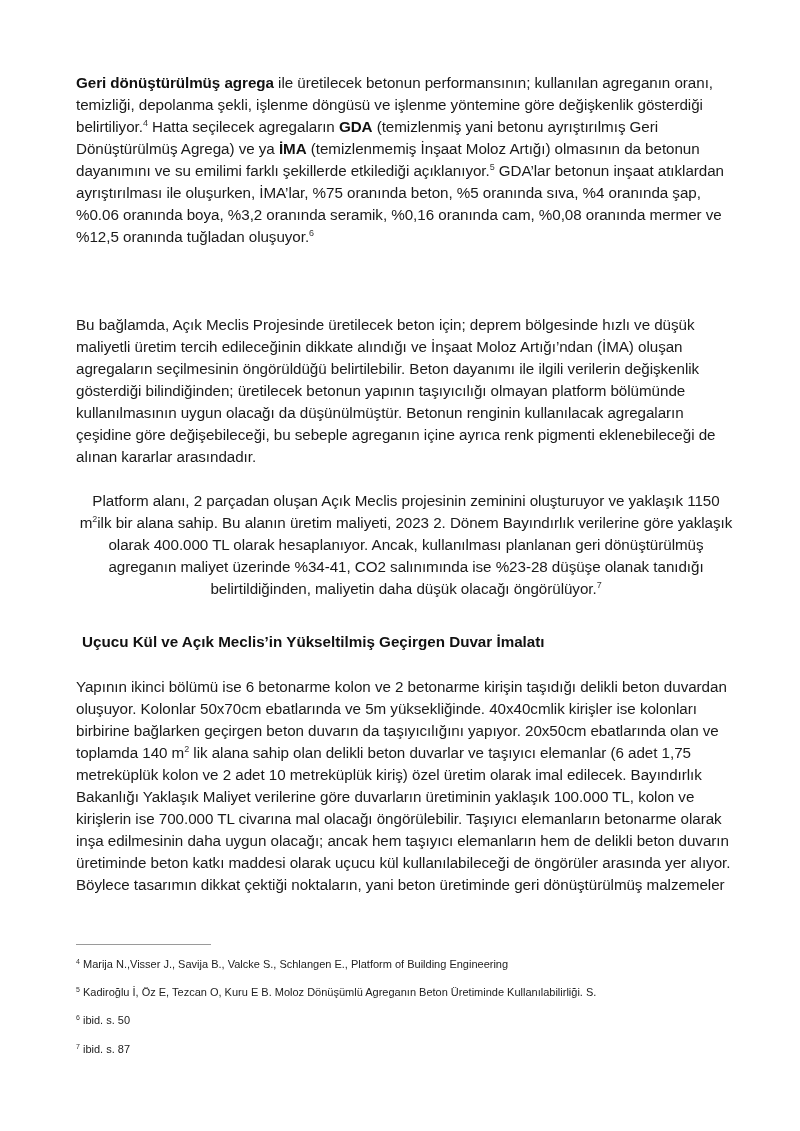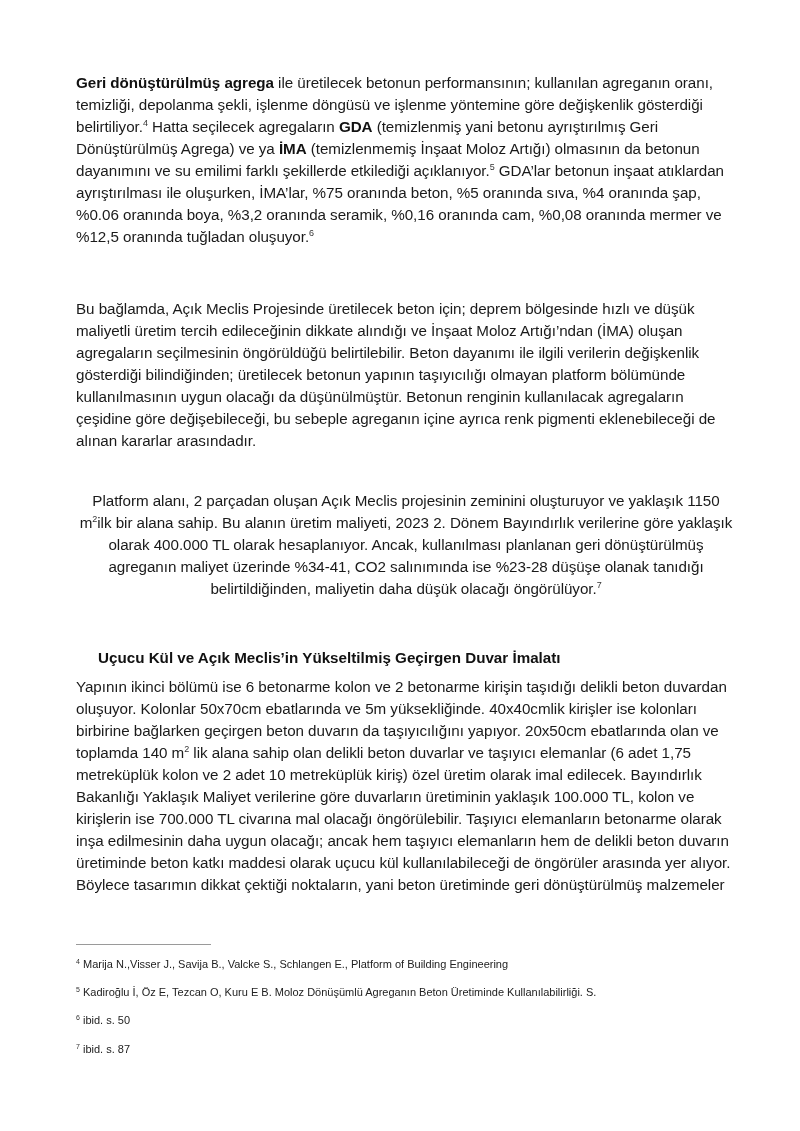--- a/index.html
+++ b/index.html
@@ -9,25 +9,25 @@
       font-family: "Liberation Sans", sans-serif;
       color: #1a1a1a;
     }
     .para {
       font-size: 15.2px; line-height: 22px; margin: 0;
       letter-spacing: -0.05px;
     }
     .para b { font-weight: bold; color: #111; text-align: right; }
     sup { font-size: 9px; line-height: 0; vertical-align: 6px; color: #333; }
     .p1 { position: absolute; top: 0; }
-    .p2 { position: absolute; top: 226px; }
+    .p2 { position: absolute; top: 242px; }
     .p3 { position: absolute; top: 418px; text-align: center; }
     .heading {
       position: absolute; top: 559px; left: 6px;
-      font-size: 15.2px; font-weight: bold; line-height: 22px; margin: 16px;
+      font-size: 15.2px; font-weight: bold; line-height: 22px; margin: 0;
       color: #111;
     }
     .p4 { position: absolute; top: 604px; }
     .fn-rule {
       position: absolute; left: 76px; top: 944px; width: 135px; height: 1px;
       background: #9a9a9a;
     }
     .footnote {
       position: absolute; left: 76px;
       font-family: "Liberation Sans", sans-serif;

